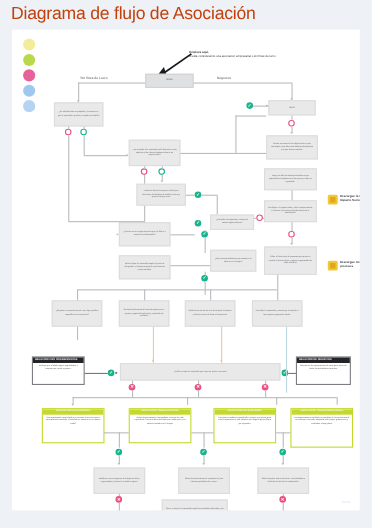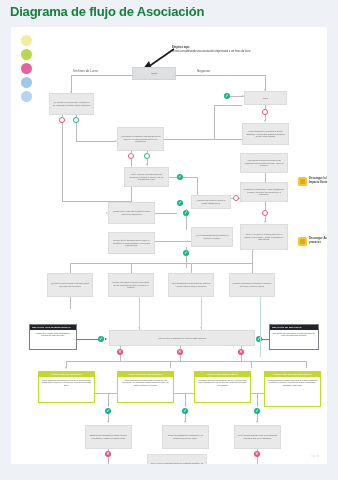--- a/index.html
+++ b/index.html
@@ -6,21 +6,21 @@
   body{
     width:338px;height:480px;overflow:hidden;
     background:#eef1f5;
     font-family:"Liberation Sans", sans-serif;
     -webkit-font-smoothing:antialiased;
   }
   #page{position:relative;width:338px;height:480px;}
 
   .page-title{
     position:absolute;left:10px;top:4px;
-    font-size:13px;font-weight:bold;color:#15803d;
+    font-size:16px;font-weight:normal;color:#c2410c;
     letter-spacing:-0.2px;white-space:nowrap;
   }
 
   .canvas{
     position:absolute;left:11px;top:27px;
     width:316px;height:437px;
     background:#ffffff;
     overflow:hidden;
   }
 

